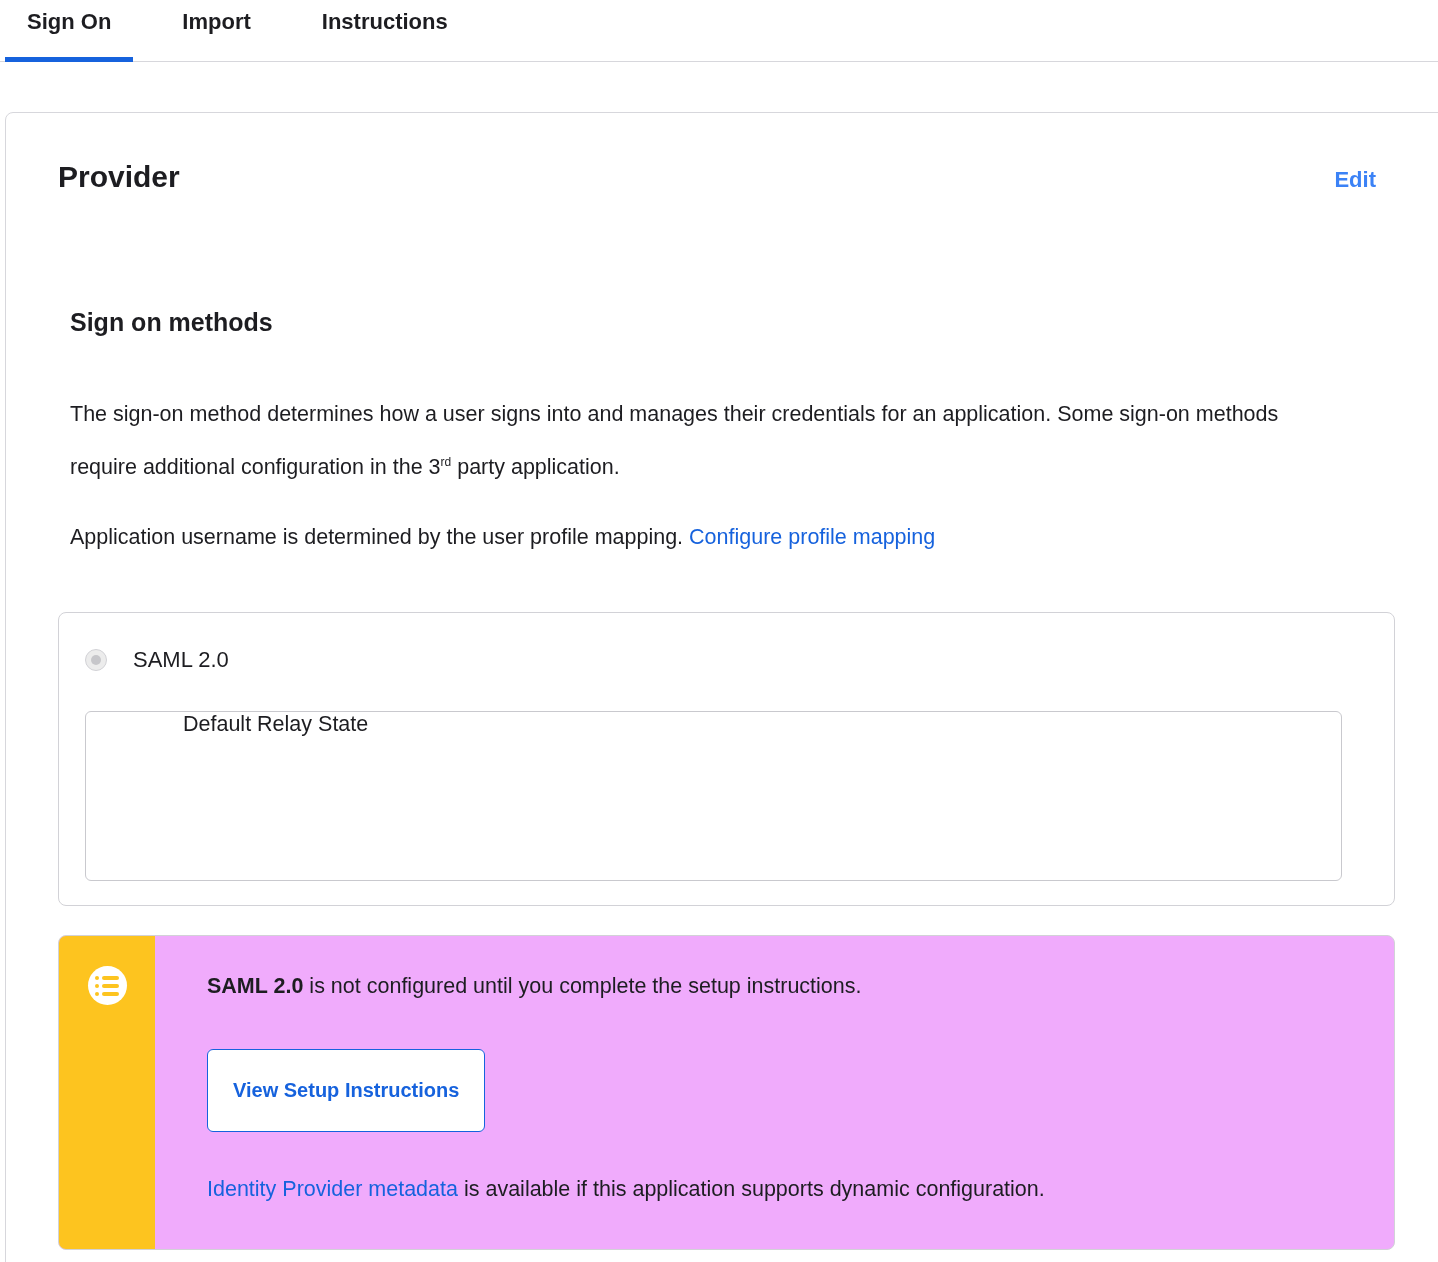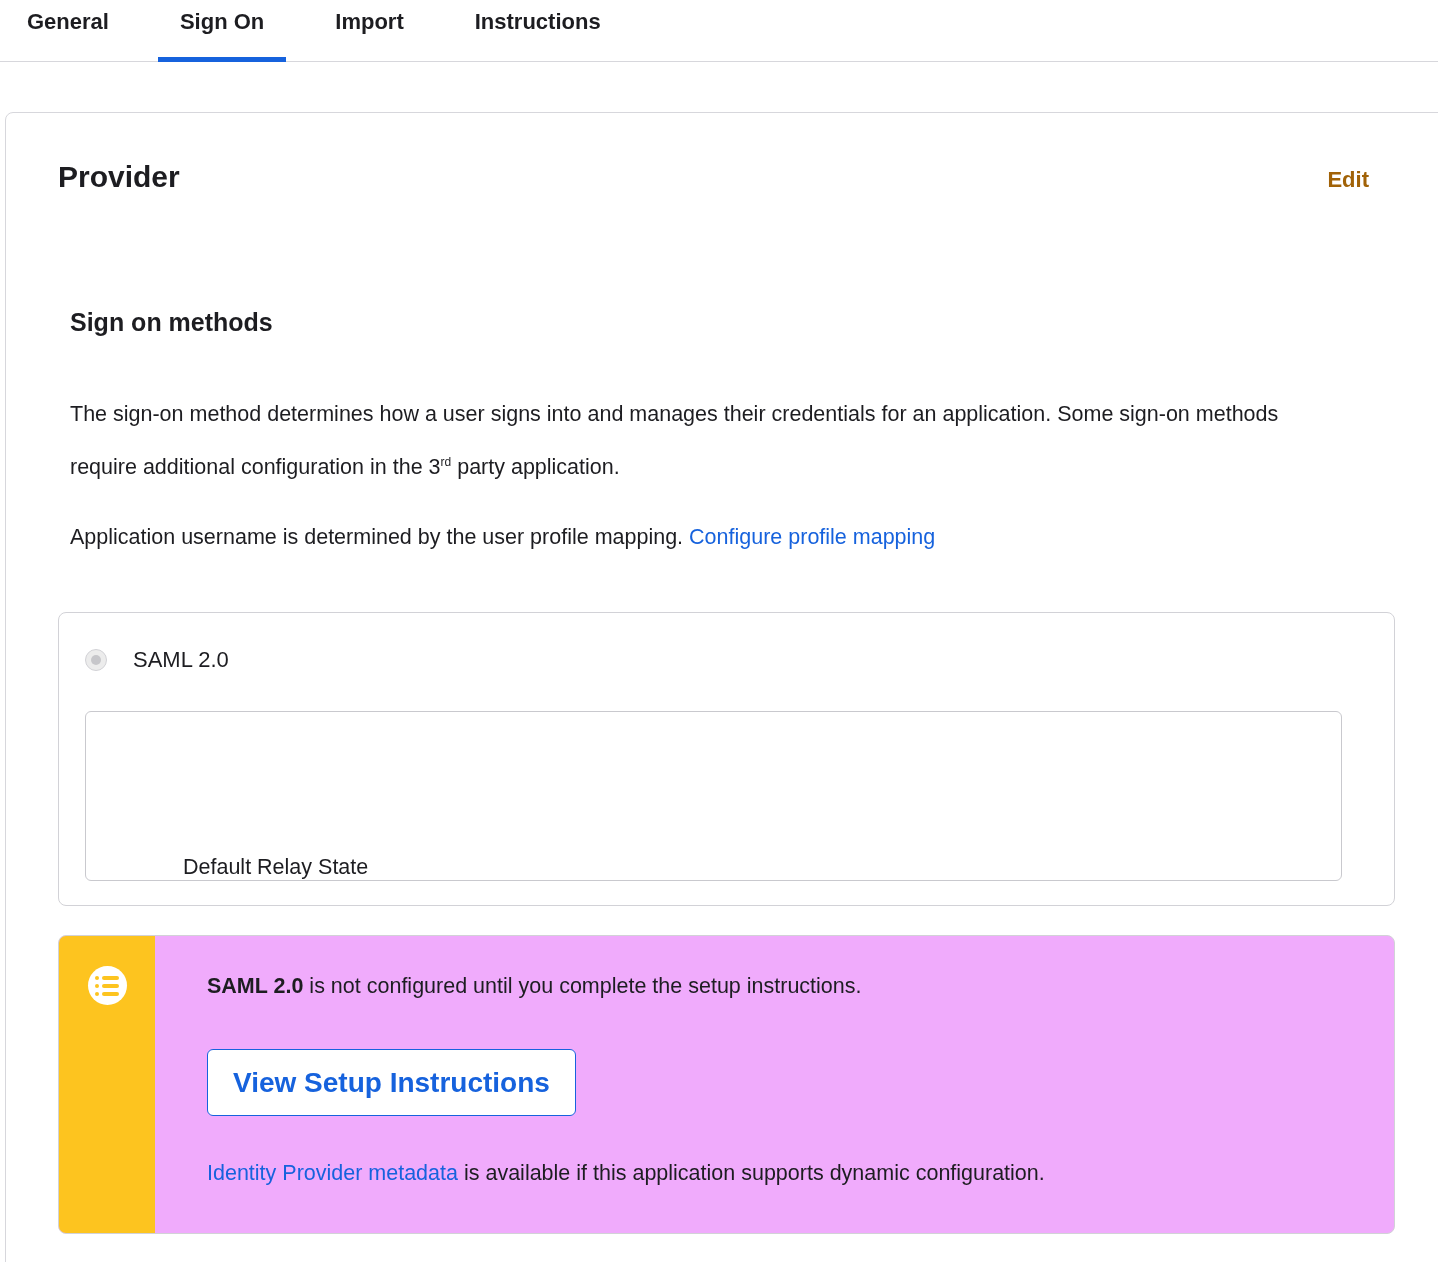--- a/index.html
+++ b/index.html
@@ -51,24 +51,24 @@
   }
   .card-title {
     font-size: 30px;
     font-weight: bold;
     line-height: 36px;
     margin: 0;
   }
   .edit-link {
     position: absolute;
     top: 54px;
-    right: 80px;
+    right: 73px;
     font-size: 22px;
     font-weight: bold;
-    color: #a16207;
+    color: #3b82f6;
     text-decoration: none;
     cursor: pointer;
   }
 
   .section-heading {
     margin: 110px 0 0 12px;
     font-size: 25px;
     font-weight: bold;
     line-height: 34px;
   }
@@ -123,21 +123,21 @@
     font-size: 22px;
     line-height: 26px;
   }
   .relay-box {
     margin-top: 38px;
     margin-right: 26px;
     height: 170px;
     border: 1px solid #c9c9ce;
     border-radius: 6px;
     display: flex;
-    align-items: flex-end;
+    align-items: flex-start;
     padding-left: 97px;
     font-size: 21.5px;
   }
 
   
   .callout {
     margin-top: 29px;
     display: flex;
     align-items: stretch;
     border: 1px solid #d2d2d7;
@@ -174,42 +174,41 @@
     padding: 36px 40px 33px 52px;
   }
   .callout-msg {
     font-size: 21.5px;
     line-height: 28px;
   }
   .callout-msg b { font-weight: bold; }
   .setup-btn {
     display: inline-block;
     margin-top: 49px;
-    height: 67px;
+    height: 83px;
     padding: 0 25px;
     background: #ffffff;
     border: 1.5px solid #1662dd;
     border-radius: 6px;
     color: #1662dd;
     font-family: "Liberation Sans", sans-serif;
-    font-size: 28px;
+    font-size: 20px;
     font-weight: bold;
     cursor: pointer;
   }
   .callout-footer {
     margin-top: 43px;
     font-size: 21.5px;
     line-height: 28px;
   }
 </style>
 </head>
 <body>
 
 <nav class="tabbar">
-  <div class="tab">General</div>
   <div class="tab active">Sign On</div>
   <div class="tab">Import</div>
   <div class="tab">Instructions</div>
 </nav>
 
 <section class="card">
   <h1 class="card-title">Provider</h1>
   <a class="edit-link">Edit</a>
 
   <h2 class="section-heading">Sign on methods</h2>

